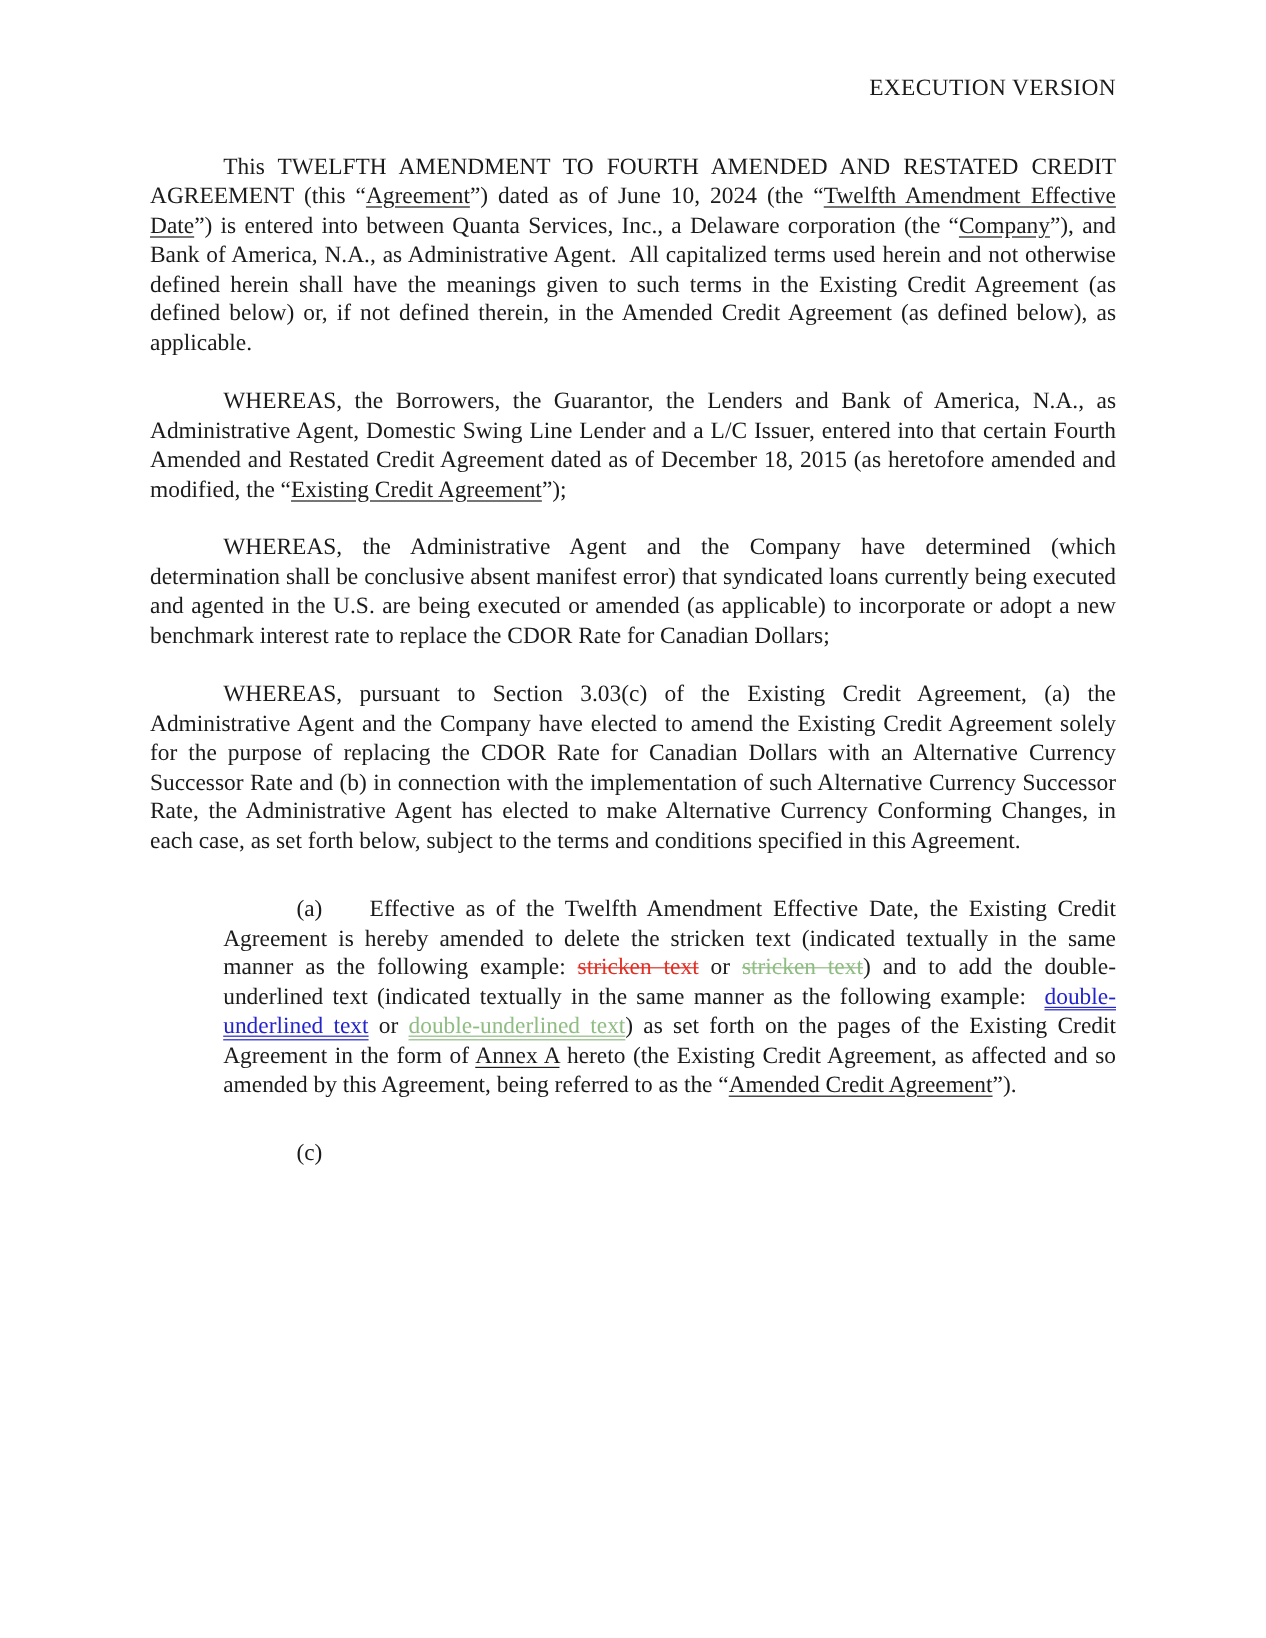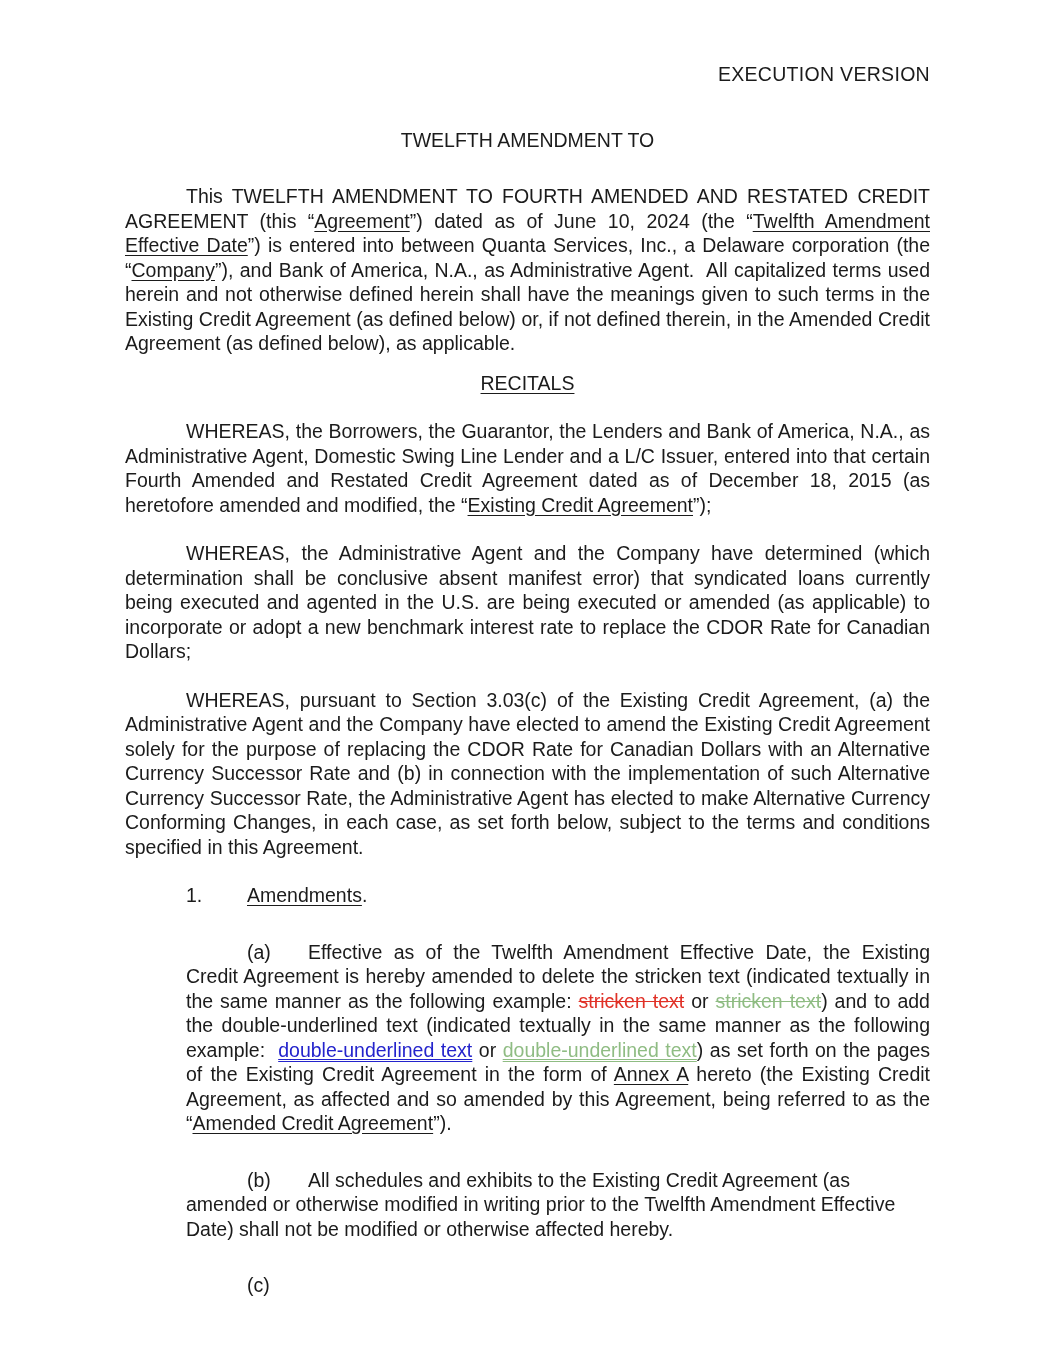--- a/index.html
+++ b/index.html
@@ -9,21 +9,21 @@
     --blue:#2323cc;
   }
   html,body{margin:0;padding:0;background:#ffffff;}
   .page{
     position:relative;
     width:1055px;
     height:1365px;
     background:#ffffff;
     box-sizing:border-box;
     padding:62px 125px 0 125px;
-    font-family:Liberation Sans, sans-serif;
+    font-family:Liberation Serif, serif;
     font-size:19.5px;
     line-height:24.5px;
     color:var(--ink);
     overflow:hidden;
   }
   .exec{
     text-align:right;
     letter-spacing:0.3px;
   }
   .title-block{
@@ -68,39 +68,31 @@
   .u{text-decoration:underline;text-underline-offset:3px;}
 </style>
 </head>
 <body>
 
 <div class="page">
 
   <div class="exec">EXECUTION VERSION</div>
 
   <div class="title-block">
-    <div>TWELFTH AMENDMENT TO</div>
   </div>
 
   <p class="para first"><span class="seg-plain">This TWELFTH AMENDMENT TO FOURTH AMENDED AND RESTATED CREDIT AGREEMENT (this “</span><span class="seg-u">Agreement</span><span class="seg-plain">”) dated as of June 10, 2024 (the “</span><span class="seg-u">Twelfth Amendment Effective Date</span><span class="seg-plain">”) is entered into between Quanta Services, Inc., a Delaware corporation (the “</span><span class="seg-u">Company</span><span class="seg-plain">”), and Bank of America, N.A., as Administrative Agent.&nbsp; All capitalized terms used herein and not otherwise defined herein shall have the meanings given to such terms in the Existing Credit Agreement (as defined below) or, if not defined therein, in the Amended Credit Agreement (as defined below), as applicable.</span></p>
 
-  <div class="heading-center">
-    <span class="u">RECITALS</span>
-  </div>
 
   <p class="para"><span class="seg-plain">WHEREAS, the Borrowers, the Guarantor, the Lenders and Bank of America, N.A., as Administrative Agent, Domestic Swing Line Lender and a L/C Issuer, entered into that certain Fourth Amended and Restated Credit Agreement dated as of December 18, 2015 (as heretofore amended and modified, the “</span><span class="seg-u">Existing Credit Agreement</span><span class="seg-plain">”);</span></p>
 
   <p class="para"><span class="seg-plain">WHEREAS, the Administrative Agent and the Company have determined (which determination shall be conclusive absent manifest error) that syndicated loans currently being executed and agented in the U.S. are being executed or amended (as applicable) to incorporate or adopt a new benchmark interest rate to replace the CDOR Rate for Canadian Dollars;</span></p>
 
   <p class="para"><span class="seg-plain">WHEREAS, pursuant to Section 3.03(c) of the Existing Credit Agreement, (a) the Administrative Agent and the Company have elected to amend the Existing Credit Agreement solely for the purpose of replacing the CDOR Rate for Canadian Dollars with an Alternative Currency Successor Rate and (b) in connection with the implementation of such Alternative Currency Successor Rate, the Administrative Agent has elected to make Alternative Currency Conforming Changes, in each case, as set forth below, subject to the terms and conditions specified in this Agreement.</span></p>
 
 
-  <div class="item-line">
-    <span class="num">1.</span><span class="u">Amendments</span><span>.</span>
-  </div>
 
   <p class="sub"><span class="lbl">(a)</span><span><span class="seg-plain">Effective as of the Twelfth Amendment Effective Date, the Existing Credit Agreement is hereby amended to delete the stricken text (indicated textually in the same manner as the following example: </span><span class="seg-strike-red">stricken text</span><span class="seg-plain"> or </span><span class="seg-strike-green">stricken text</span><span class="seg-plain">) and to add the double-underlined text (indicated textually in the same manner as the following example:&nbsp; </span><span class="seg-dunder-blue">double-underlined text</span><span class="seg-plain"> or </span><span class="seg-dunder-green">double-underlined text</span><span class="seg-plain">) as set forth on the pages of the Existing Credit Agreement in the form of </span><span class="seg-u">Annex A</span><span class="seg-plain"> hereto (the Existing Credit Agreement, as affected and so amended by this Agreement, being referred to as the “</span><span class="seg-u">Amended Credit Agreement</span><span class="seg-plain">”).</span></span></p>
 
-  <p class="sub left"><span class="lbl">(b)</span><span><span class="seg-plain">All schedules and exhibits to the Existing Credit Agreement (as amended or otherwise modified in writing prior to the Twelfth Amendment Effective Date) shall not be modified or otherwise affected hereby.</span></span></p>
 
   <p class="sub left"><span class="lbl">(c)</span></p>
 
 </div>
 
 </body></html>

